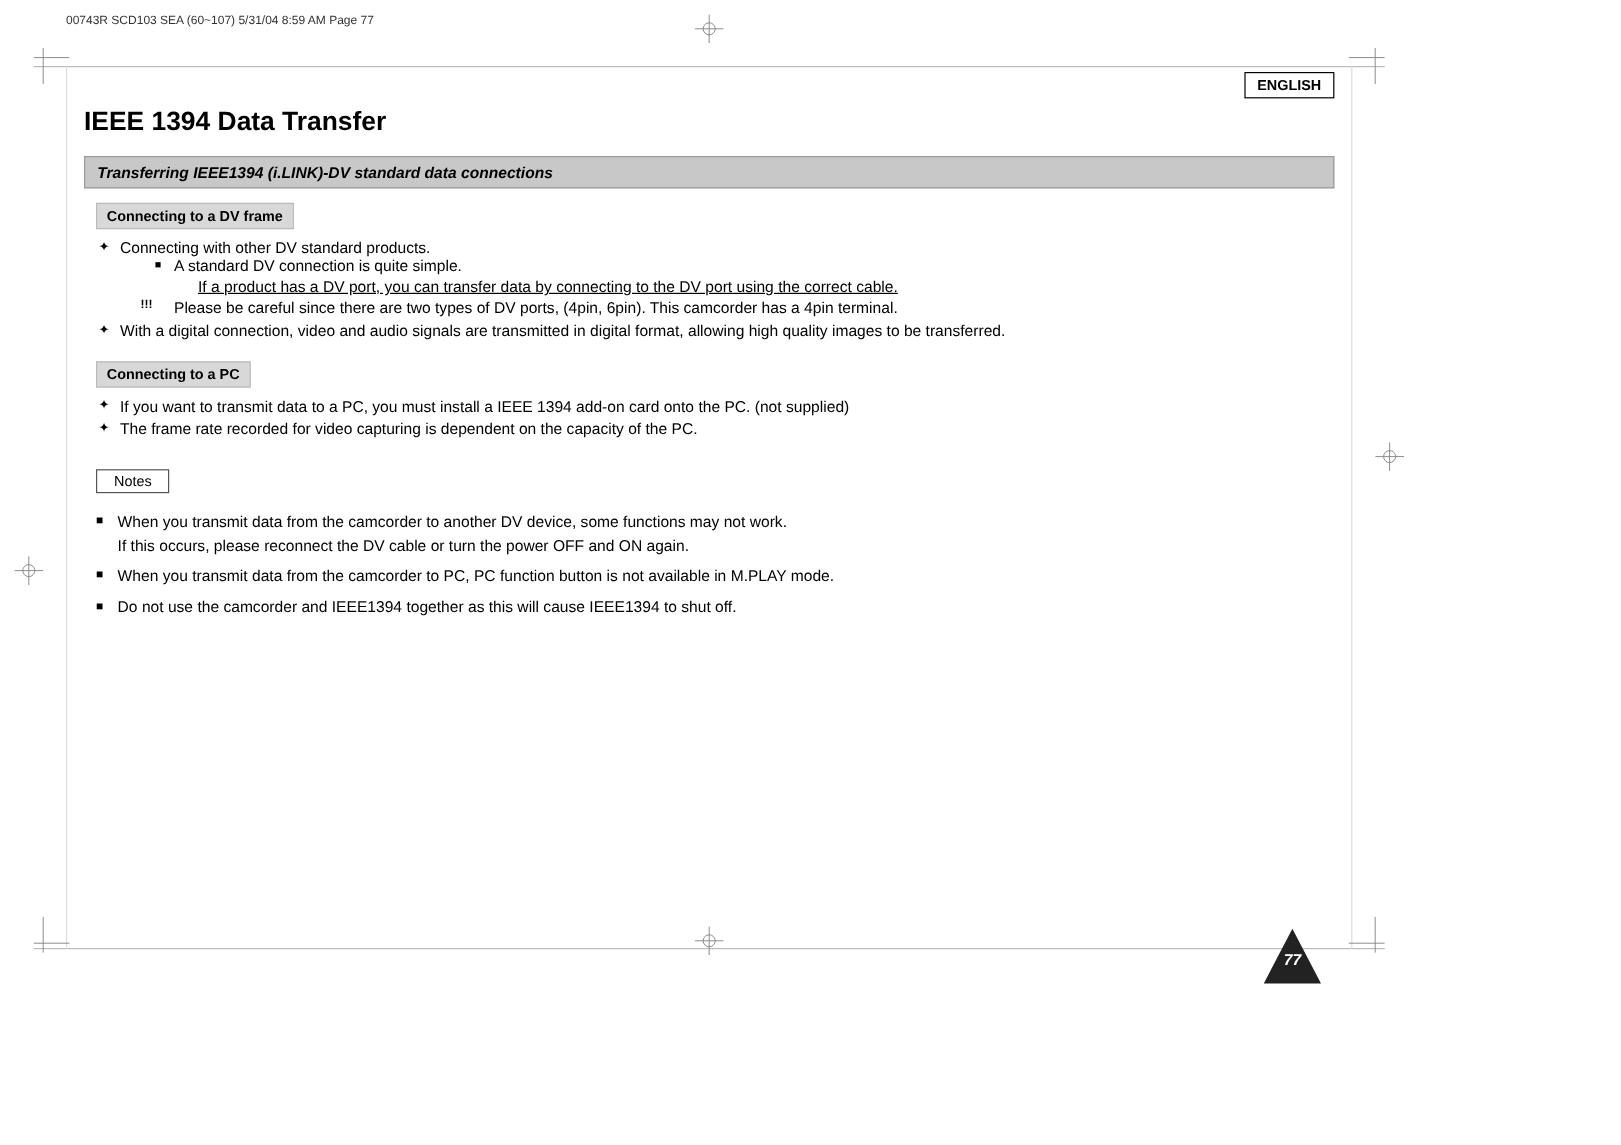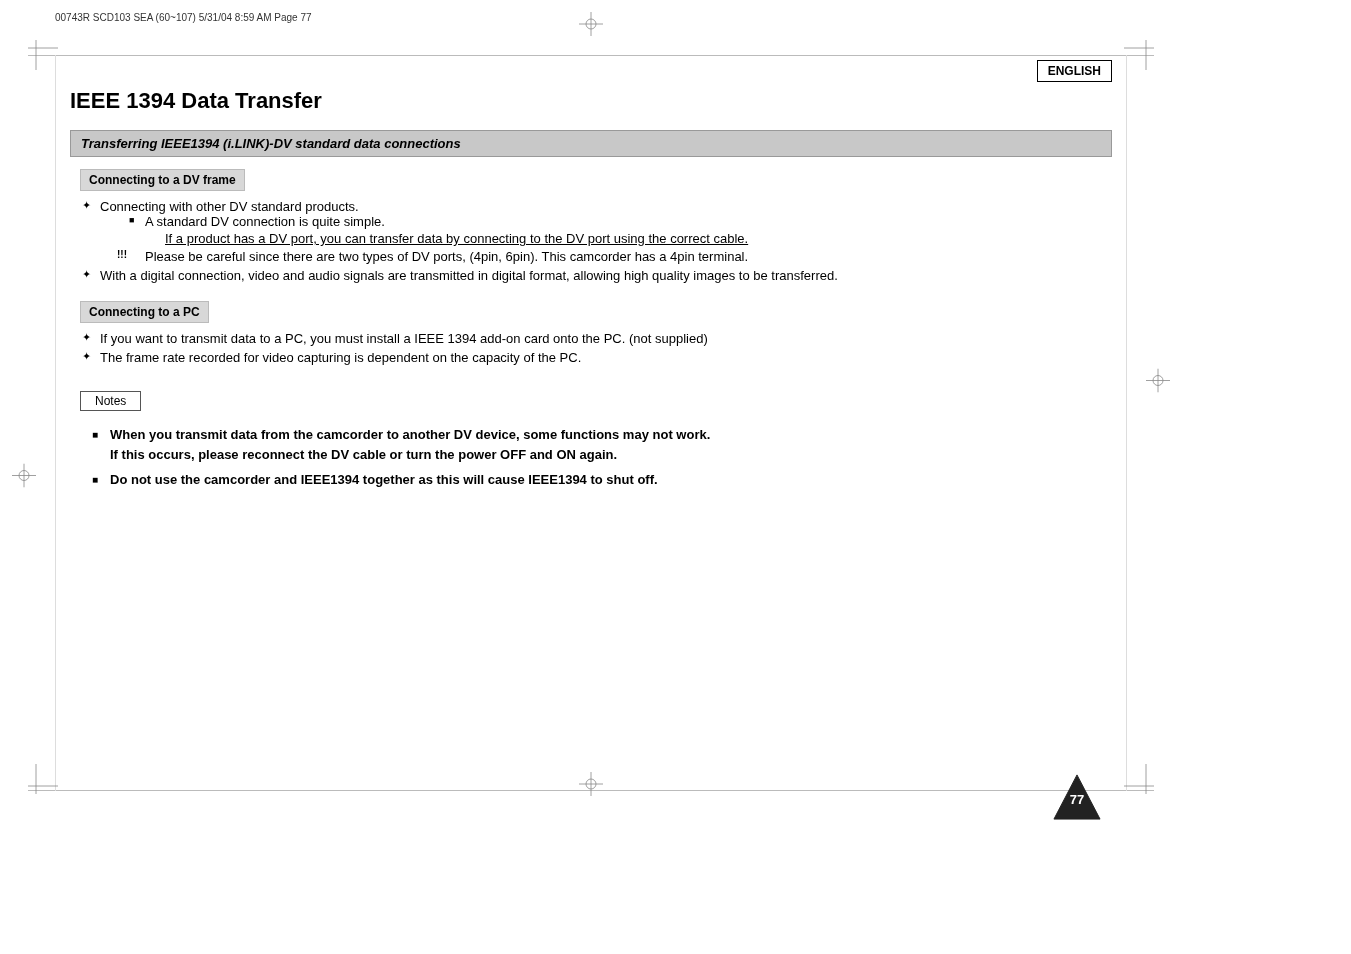--- a/index.html
+++ b/index.html
@@ -204,45 +204,45 @@
       border: 1.5px solid #555;
       display: inline-block;
       padding: 2px 14px;
       font-size: 12px;
       margin-bottom: 10px;
       margin-top: 8px;
     }
 
     
     .note-item {
-      margin-left: 20px;
+      margin-left: 8px;
       margin-bottom: 6px;
       position: relative;
       line-height: 1.5;
-      font-weight: bold;
     }
 
     .note-item::before {
       content: "■";
       position: absolute;
       left: -18px;
       font-size: 10px;
       top: 2px;
     }
 
     
     .page-number-container {
       position: absolute;
       bottom: 130px;
       right: 80px;
     }
 
     .page-triangle {
       position: relative;
       display: inline-block;
+      font-style: italic;
     }
 
     .page-triangle svg {
       width: 50px;
       height: 48px;
     }
 
     .page-number-text {
       position: absolute;
       top: 50%;
@@ -425,20 +425,23 @@
       <div class="notes-box">
         <span>Notes</span>
       </div>
 
       <div style="margin-left: 10px; margin-top: 4px;">
         <div class="note-item">
           <span>When you transmit data from the camcorder to another DV device, some functions may not work.<br>
           If this occurs, please reconnect the DV cable or turn the power OFF and ON again.</span>
         </div>
         <div class="note-item">
+          <span>When you transmit data from the camcorder to PC, PC function button is not available in M.PLAY mode.</span>
+        </div>
+        <div class="note-item">
           <span>Do not use the camcorder and IEEE1394 together as this will cause IEEE1394 to shut off.</span>
         </div>
       </div>
     </div>
 
   </div>
 
   <div class="page-number-container">
     <div class="page-triangle">
       <svg width="52" height="50" viewBox="0 0 52 50">

